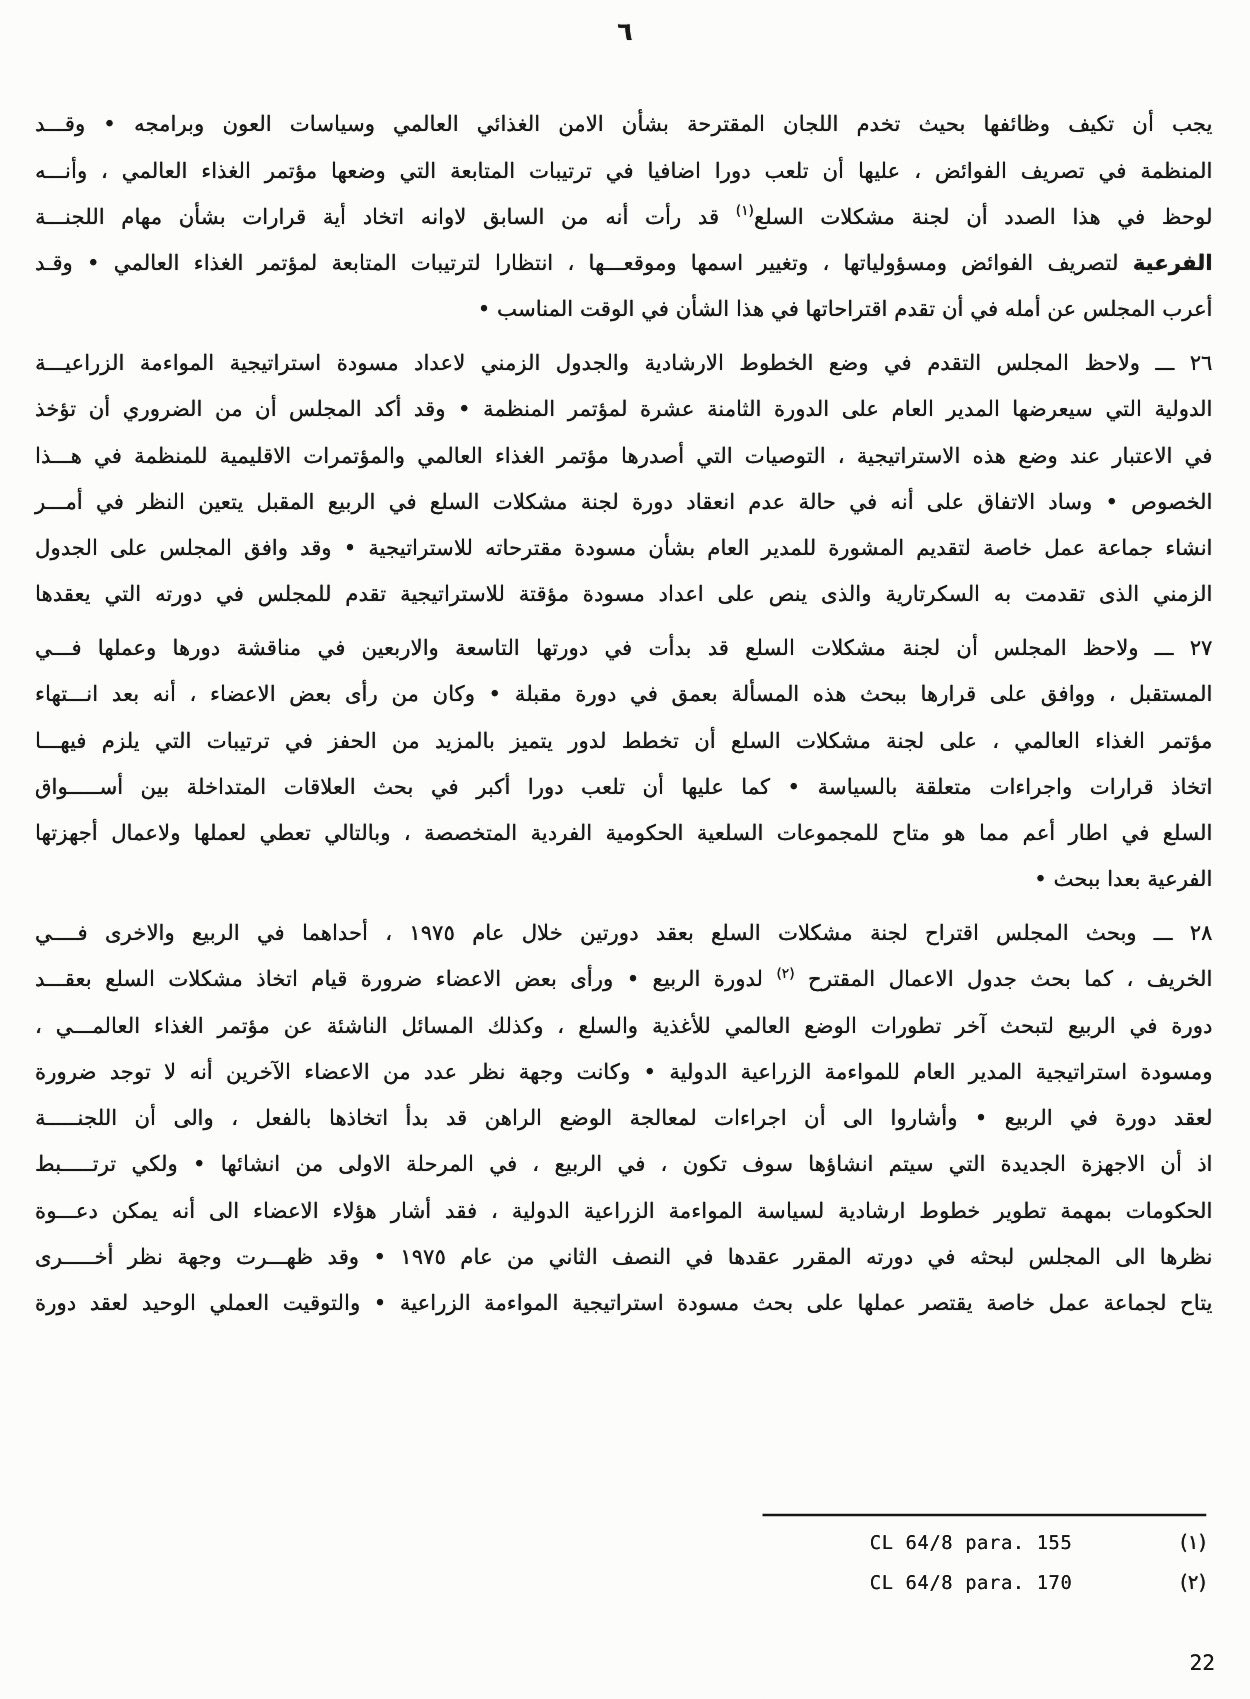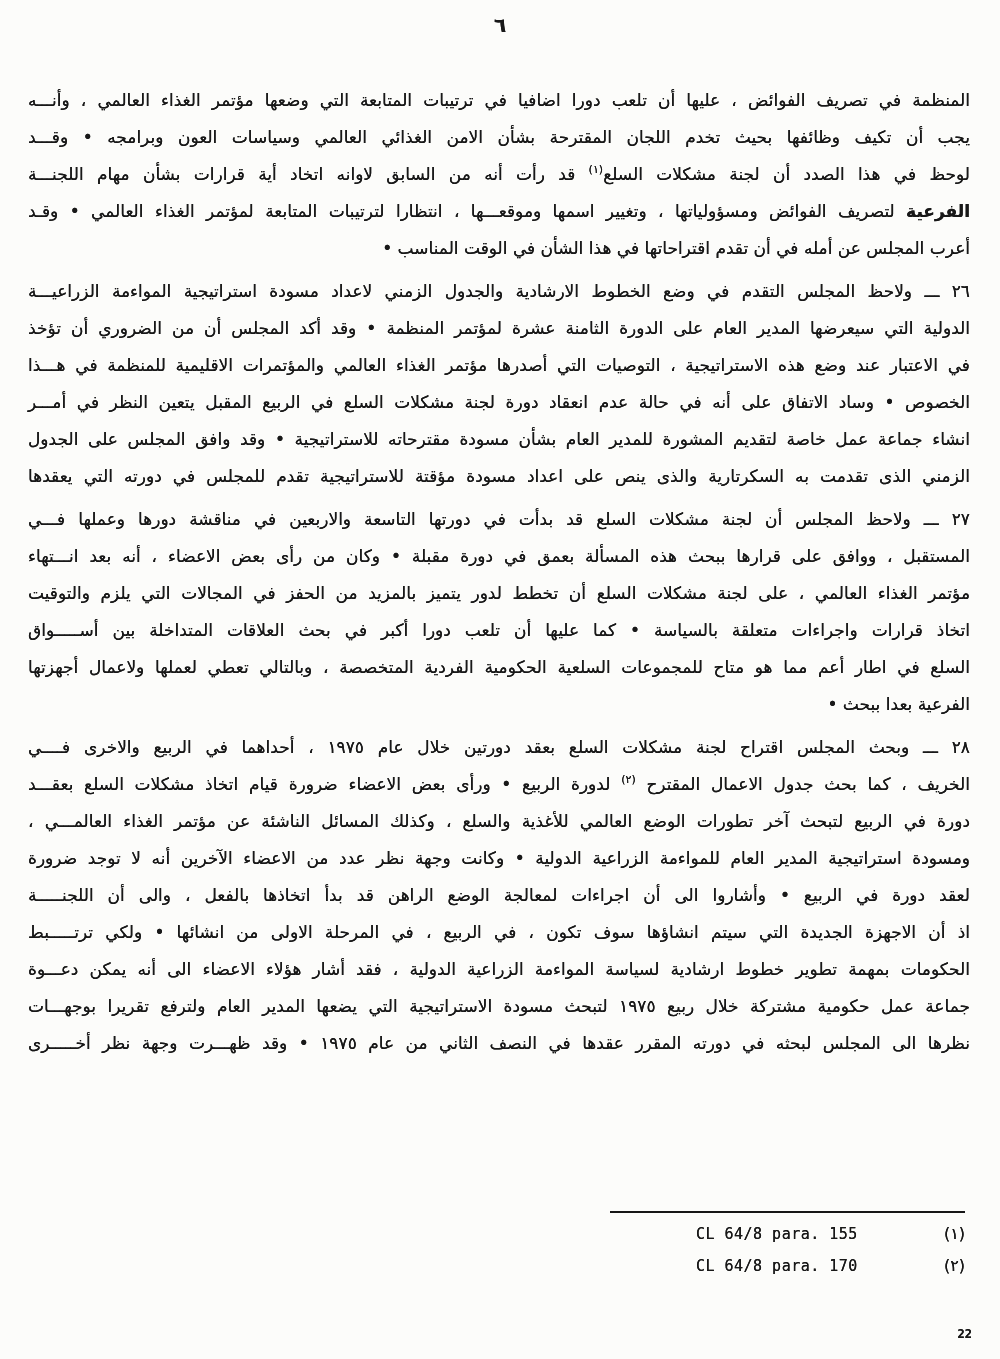--- a/index.html
+++ b/index.html
@@ -64,65 +64,64 @@
     unicode-bidi: embed;
     font-family: "DejaVu Sans Mono", "Liberation Mono", monospace;
     font-size: 15px;
     letter-spacing: 0.5px;
     text-shadow: 0 0 0.5px currentColor;
     margin-left: 32px;
   }
   .page-num-bottom {
     position: absolute; right: 28px; bottom: 18px;
     font-family: "DejaVu Sans Mono", "Liberation Mono", monospace;
-    font-size: 12px;
+    font-size: 17px;
     text-shadow: 0 0 0.5px currentColor;
-    font-weight: bold;
   }
 </style>
 </head>
 <body>
 
 <div class="page">
   <div class="page-num-top">٦</div>
 
   <div class="body-text" id="body-text">
       <div class="para">
+        <div class="line"><span>يجب أن تكيف وظائفها بحيث تخدم اللجان المقترحة بشأن الامن الغذائي العالمي وسياسات العون وبرامجه • وقـــد</span></div>
         <div class="line"><span>المنظمة في تصريف الفوائض ، عليها أن تلعب دورا اضافيا في ترتيبات المتابعة التي وضعها مؤتمر الغذاء العالمي ، وأنـــه</span></div>
-        <div class="line"><span>يجب أن تكيف وظائفها بحيث تخدم اللجان المقترحة بشأن الامن الغذائي العالمي وسياسات العون وبرامجه • وقـــد</span></div>
         <div class="line"><span>لوحظ في هذا الصدد أن لجنة مشكلات السلع</span><span class="sup">(١)</span><span> قد رأت أنه من السابق لاوانه اتخاد أية قرارات بشأن مهام اللجنـــة</span></div>
         <div class="line"><span class="bold">الفرعية</span><span> لتصريف الفوائض ومسؤولياتها ، وتغيير اسمها وموقعـــها ، انتظارا لترتيبات المتابعة لمؤتمر الغذاء العالمي • وقـد</span></div>
         <div class="line last"><span>أعرب المجلس عن أمله في أن تقدم اقتراحاتها في هذا الشأن في الوقت المناسب •</span></div>
       </div>
       <div class="para">
         <div class="line"><span>٢٦ ـــ  ولاحظ المجلس التقدم في وضع الخطوط الارشادية والجدول الزمني لاعداد مسودة استراتيجية المواءمة الزراعيـــة</span></div>
         <div class="line"><span>الدولية التي سيعرضها المدير العام على الدورة الثامنة عشرة لمؤتمر المنظمة • وقد أكد المجلس أن من الضروري أن تؤخذ</span></div>
         <div class="line"><span>في الاعتبار عند وضع هذه الاستراتيجية ، التوصيات التي أصدرها مؤتمر الغذاء العالمي والمؤتمرات الاقليمية للمنظمة في هـــذا</span></div>
         <div class="line"><span>الخصوص •  وساد الاتفاق على أنه في حالة عدم انعقاد دورة لجنة مشكلات السلع في الربيع المقبل يتعين النظر في أمـــر</span></div>
         <div class="line"><span>انشاء جماعة عمل خاصة لتقديم المشورة للمدير العام بشأن مسودة مقترحاته للاستراتيجية •  وقد وافق المجلس على الجدول</span></div>
         <div class="line"><span>الزمني الذى تقدمت به السكرتارية والذى ينص على اعداد مسودة مؤقتة للاستراتيجية تقدم للمجلس في دورته التي يعقدها</span></div>
       </div>
       <div class="para">
         <div class="line"><span>٢٧ ـــ  ولاحظ المجلس أن لجنة مشكلات السلع قد بدأت في دورتها التاسعة والاربعين في مناقشة دورها وعملها فـــي</span></div>
         <div class="line"><span>المستقبل ، ووافق على قرارها ببحث هذه المسألة بعمق في دورة مقبلة •  وكان من رأى بعض الاعضاء ، أنه بعد انـــتهاء</span></div>
-        <div class="line"><span>مؤتمر الغذاء العالمي ، على لجنة مشكلات السلع أن تخطط لدور يتميز بالمزيد من الحفز في المجالات التي يلزم والتوقيت</span></div>
+        <div class="line"><span>مؤتمر الغذاء العالمي ، على لجنة مشكلات السلع أن تخطط لدور يتميز بالمزيد من الحفز في ترتيبات التي يلزم فيهـــا</span></div>
         <div class="line"><span>اتخاذ قرارات واجراءات متعلقة بالسياسة •  كما عليها أن تلعب دورا أكبر في بحث العلاقات المتداخلة بين أســـــواق</span></div>
         <div class="line"><span>السلع في اطار أعم مما هو متاح للمجموعات السلعية الحكومية الفردية المتخصصة ، وبالتالي تعطي لعملها ولاعمال أجهزتها</span></div>
         <div class="line last"><span>الفرعية بعدا ببحث •</span></div>
       </div>
       <div class="para">
         <div class="line"><span>٢٨ ـــ  وبحث المجلس اقتراح لجنة مشكلات السلع بعقد دورتين خلال عام ١٩٧٥ ، أحداهما في الربيع والاخرى فــــي</span></div>
         <div class="line"><span>الخريف ، كما بحث جدول الاعمال المقترح </span><span class="sup">(٢)</span><span> لدورة الربيع •  ورأى بعض الاعضاء ضرورة قيام اتخاذ مشكلات السلع بعقـــد</span></div>
         <div class="line"><span>دورة في الربيع لتبحث آخر تطورات الوضع العالمي للأغذية والسلع ، وكذلك المسائل الناشئة عن مؤتمر الغذاء العالمـــي ،</span></div>
         <div class="line"><span>ومسودة استراتيجية المدير العام للمواءمة الزراعية الدولية •  وكانت وجهة نظر عدد من الاعضاء الآخرين أنه لا توجد ضرورة</span></div>
         <div class="line"><span>لعقد دورة في الربيع •  وأشاروا الى أن اجراءات لمعالجة الوضع الراهن قد بدأ اتخاذها بالفعل ، والى أن اللجنـــــة</span></div>
         <div class="line"><span>اذ أن الاجهزة الجديدة التي سيتم انشاؤها سوف تكون ، في الربيع ، في المرحلة الاولى من انشائها •  ولكي ترتـــــبط</span></div>
         <div class="line"><span>الحكومات بمهمة تطوير خطوط ارشادية لسياسة المواءمة الزراعية الدولية ، فقد أشار هؤلاء الاعضاء الى أنه يمكن دعـــوة</span></div>
-        <div class="line"><span>جماعة عمل حكومية مشتركة خلال ربيع ١٩٧٥ لتبحث مسودة الاستراتيجية التي يضعها المدير العام ولترفع تقريرا بوجهـــات</span></div>
         <div class="line"><span>نظرها الى المجلس لبحثه في دورته المقرر عقدها في النصف الثاني من عام ١٩٧٥ •  وقد ظهـــرت وجهة نظر أخـــــرى</span></div>
+        <div class="line"><span>يتاح لجماعة عمل خاصة يقتصر عملها على بحث مسودة استراتيجية المواءمة الزراعية •  والتوقيت العملي الوحيد لعقد دورة</span></div>
       </div>
     </div>
 
   <div class="footnotes">
     <div id="footnote-list">
         <div class="fn-row">
           <span class="fn-marker">(١)</span>
           <span class="fn-text">CL 64/8 para. 155</span>
         </div>
         <div class="fn-row">

